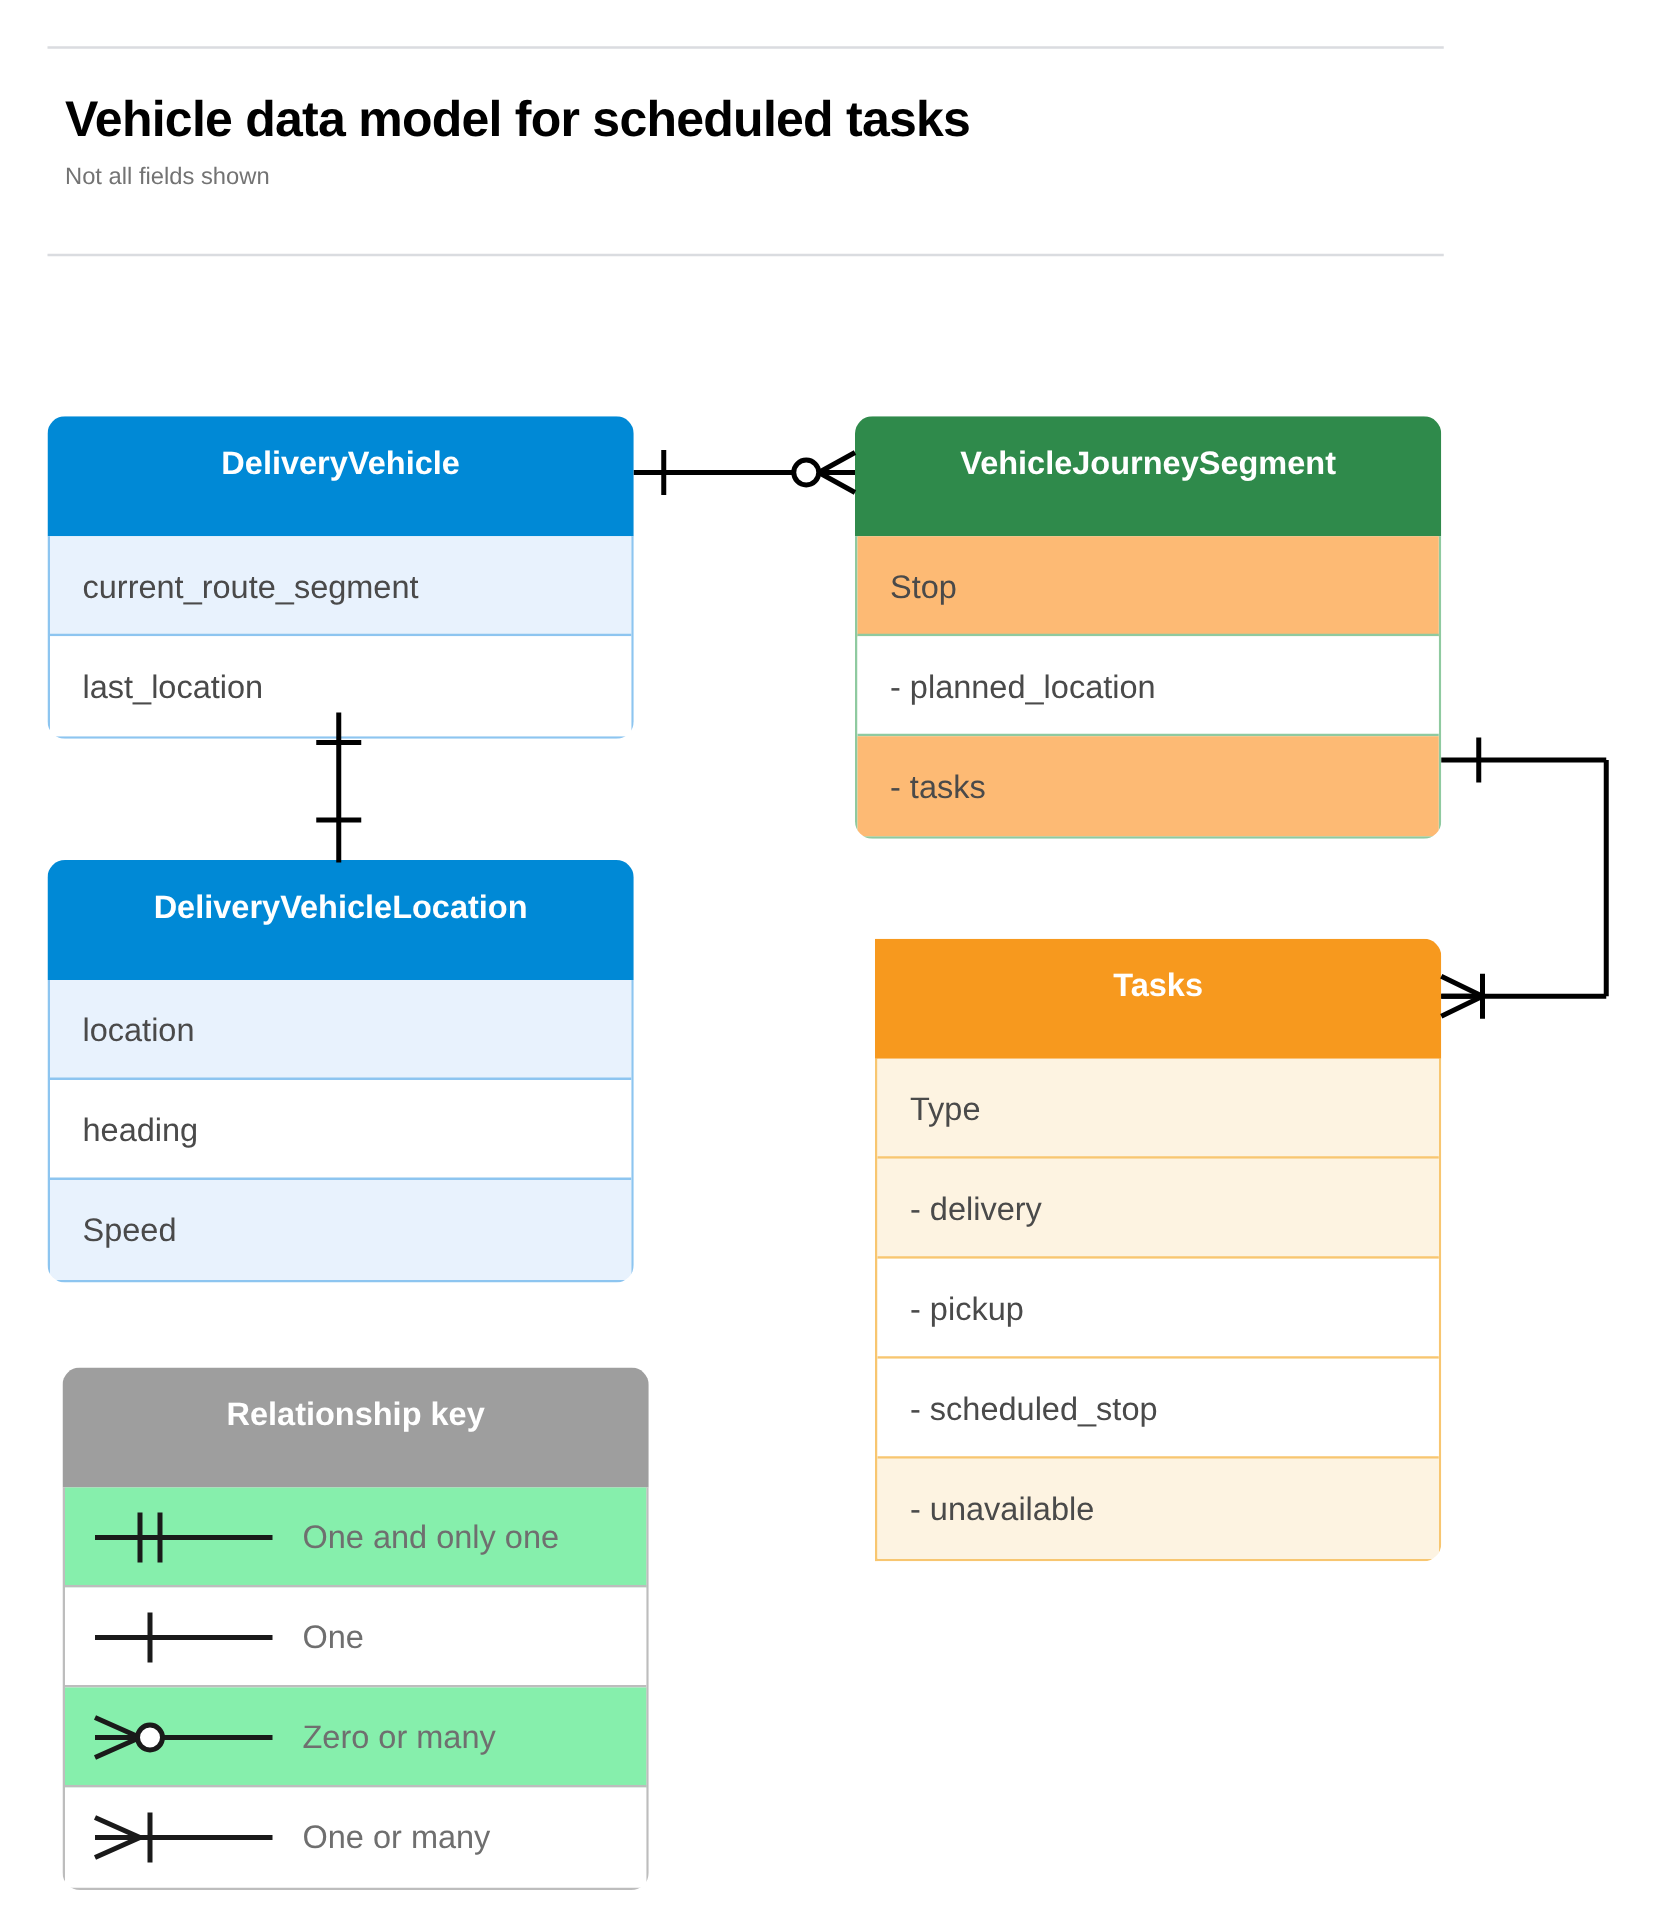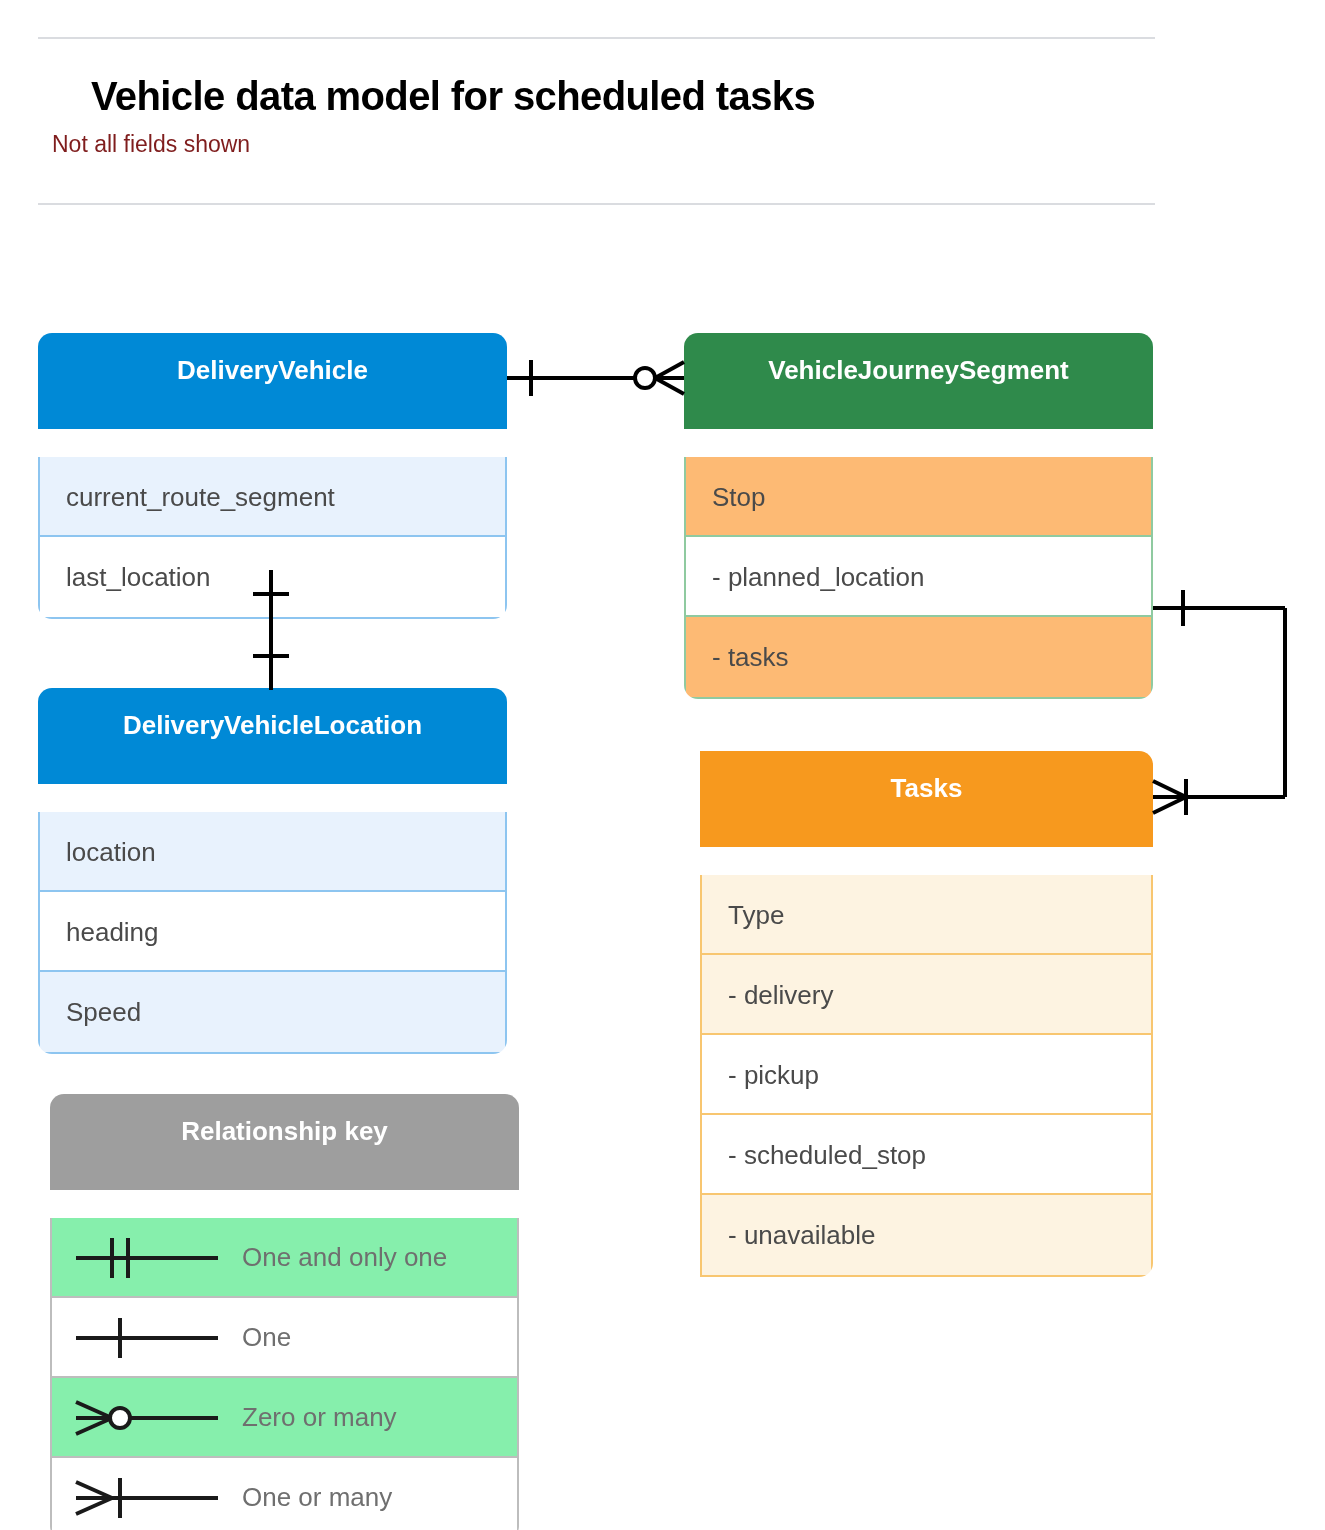--- a/index.html
+++ b/index.html
@@ -32,29 +32,28 @@
 
   #page-title {
     position: absolute;
     left: 52px;
     top: 74px;
     font-size: 40px;
     font-weight: bold;
     color: #000000;
     letter-spacing: -0.6px;
     white-space: nowrap;
-    margin-left: 39px;
   }
   #page-subtitle {
     position: absolute;
     left: 52px;
     top: 131px;
-    font-size: 23px;
+    font-size: 19px;
     font-weight: normal;
-    color: #7f1d1d;
+    color: #737373;
     white-space: nowrap;
   }
 
   
   .entity {
     position: absolute;
     box-sizing: border-box;
     border-radius: 14px;
     overflow: hidden;
   }
@@ -68,21 +67,20 @@
     color: #ffffff;
     white-space: nowrap;
   }
   .entity-rows {
     box-sizing: border-box;
     border-left-width: 2px;
     border-right-width: 2px;
     border-bottom-width: 2px;
     border-style: solid;
     border-top: none;
-    margin-top: 28px;
   }
   .entity-row {
     box-sizing: border-box;
     height: 80px;
     line-height: 80px;
     font-size: 26px;
     color: #4a4a4a;
     padding-left: 26px;
     white-space: nowrap;
     border-bottom-width: 2px;

